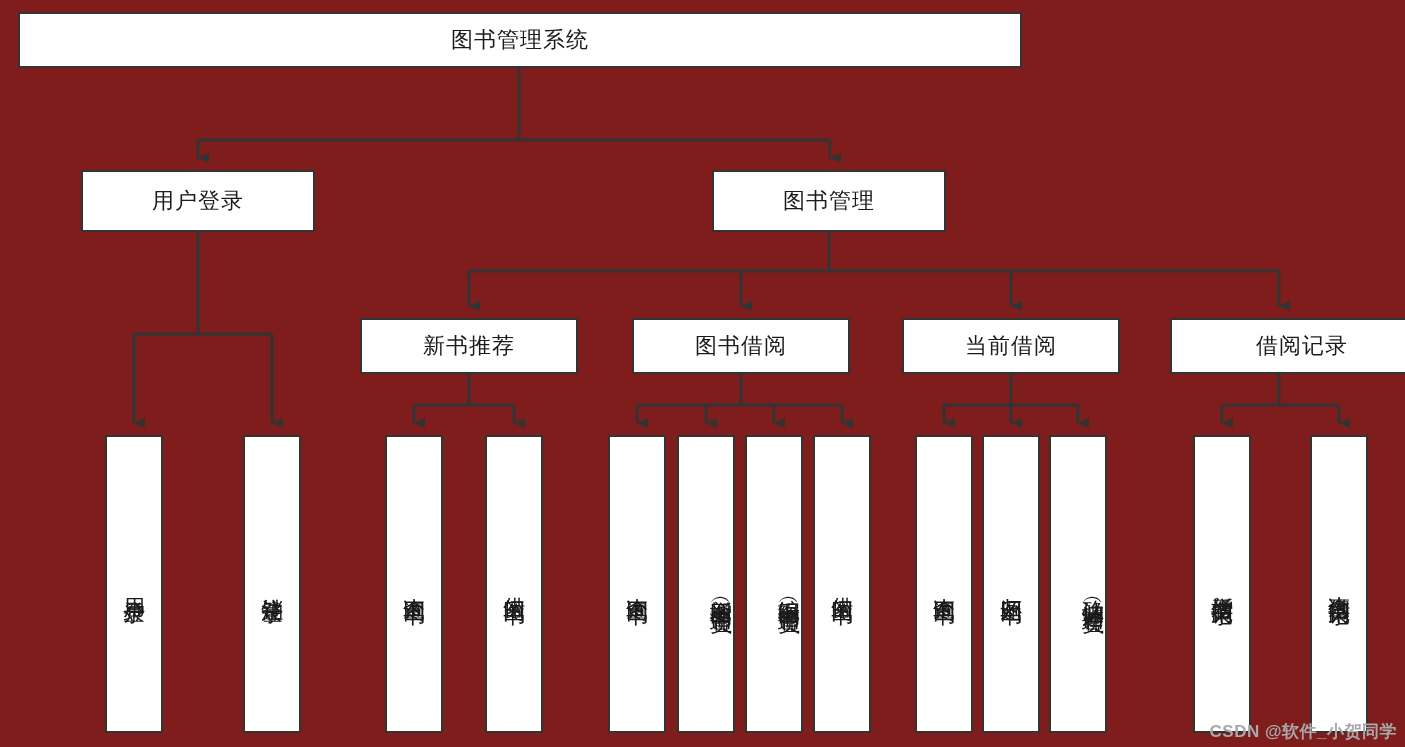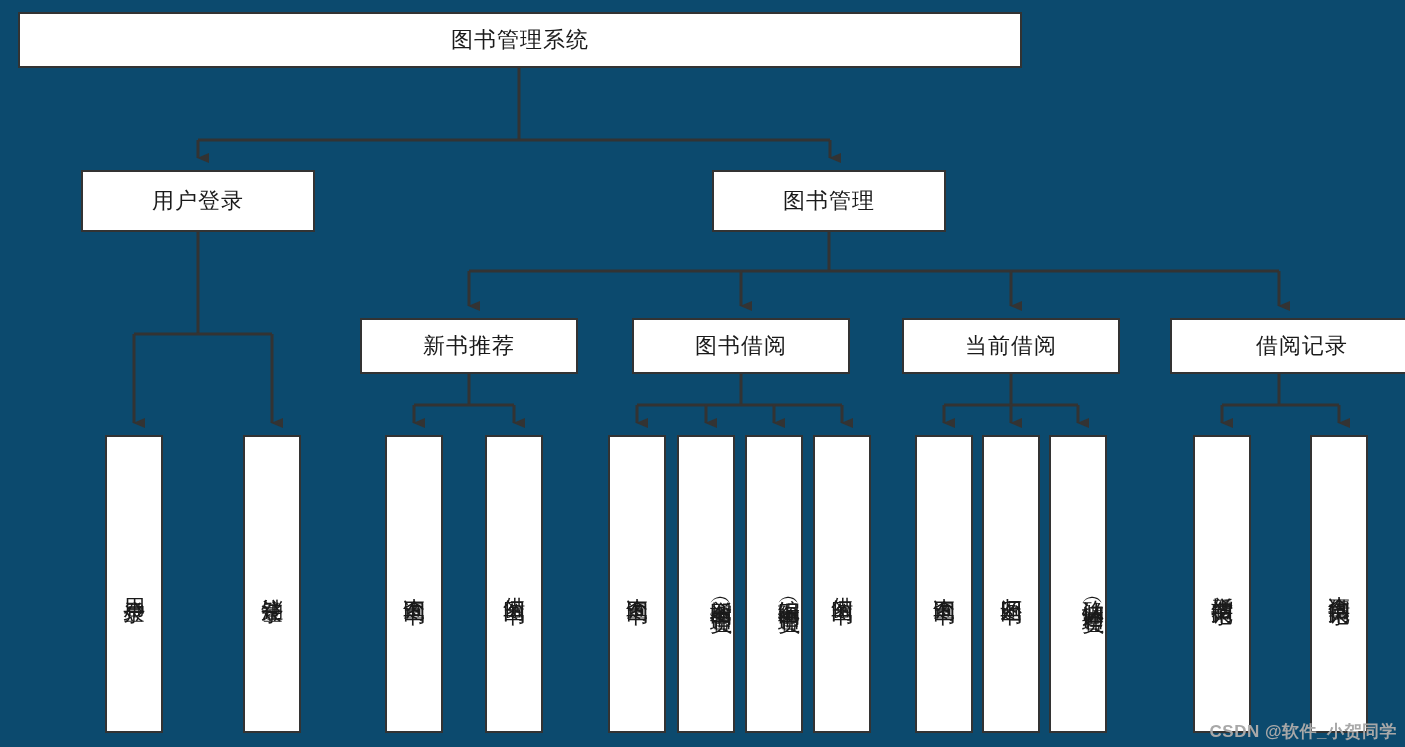--- a/index.html
+++ b/index.html
@@ -10,21 +10,21 @@
   body {
     width: 1405px;
     height: 747px;
     font-family: "Liberation Sans", "DejaVu Sans", sans-serif;
     overflow: hidden;
   }
   #diagram-root {
     position: relative;
     width: 1405px;
     height: 747px;
-    background: #0c4a6e;
+    background: #7f1d1d;
   }
   svg.connectors {
     position: absolute;
     left: 0;
     top: 0;
     width: 1405px;
     height: 747px;
     pointer-events: none;
   }
   .node {

